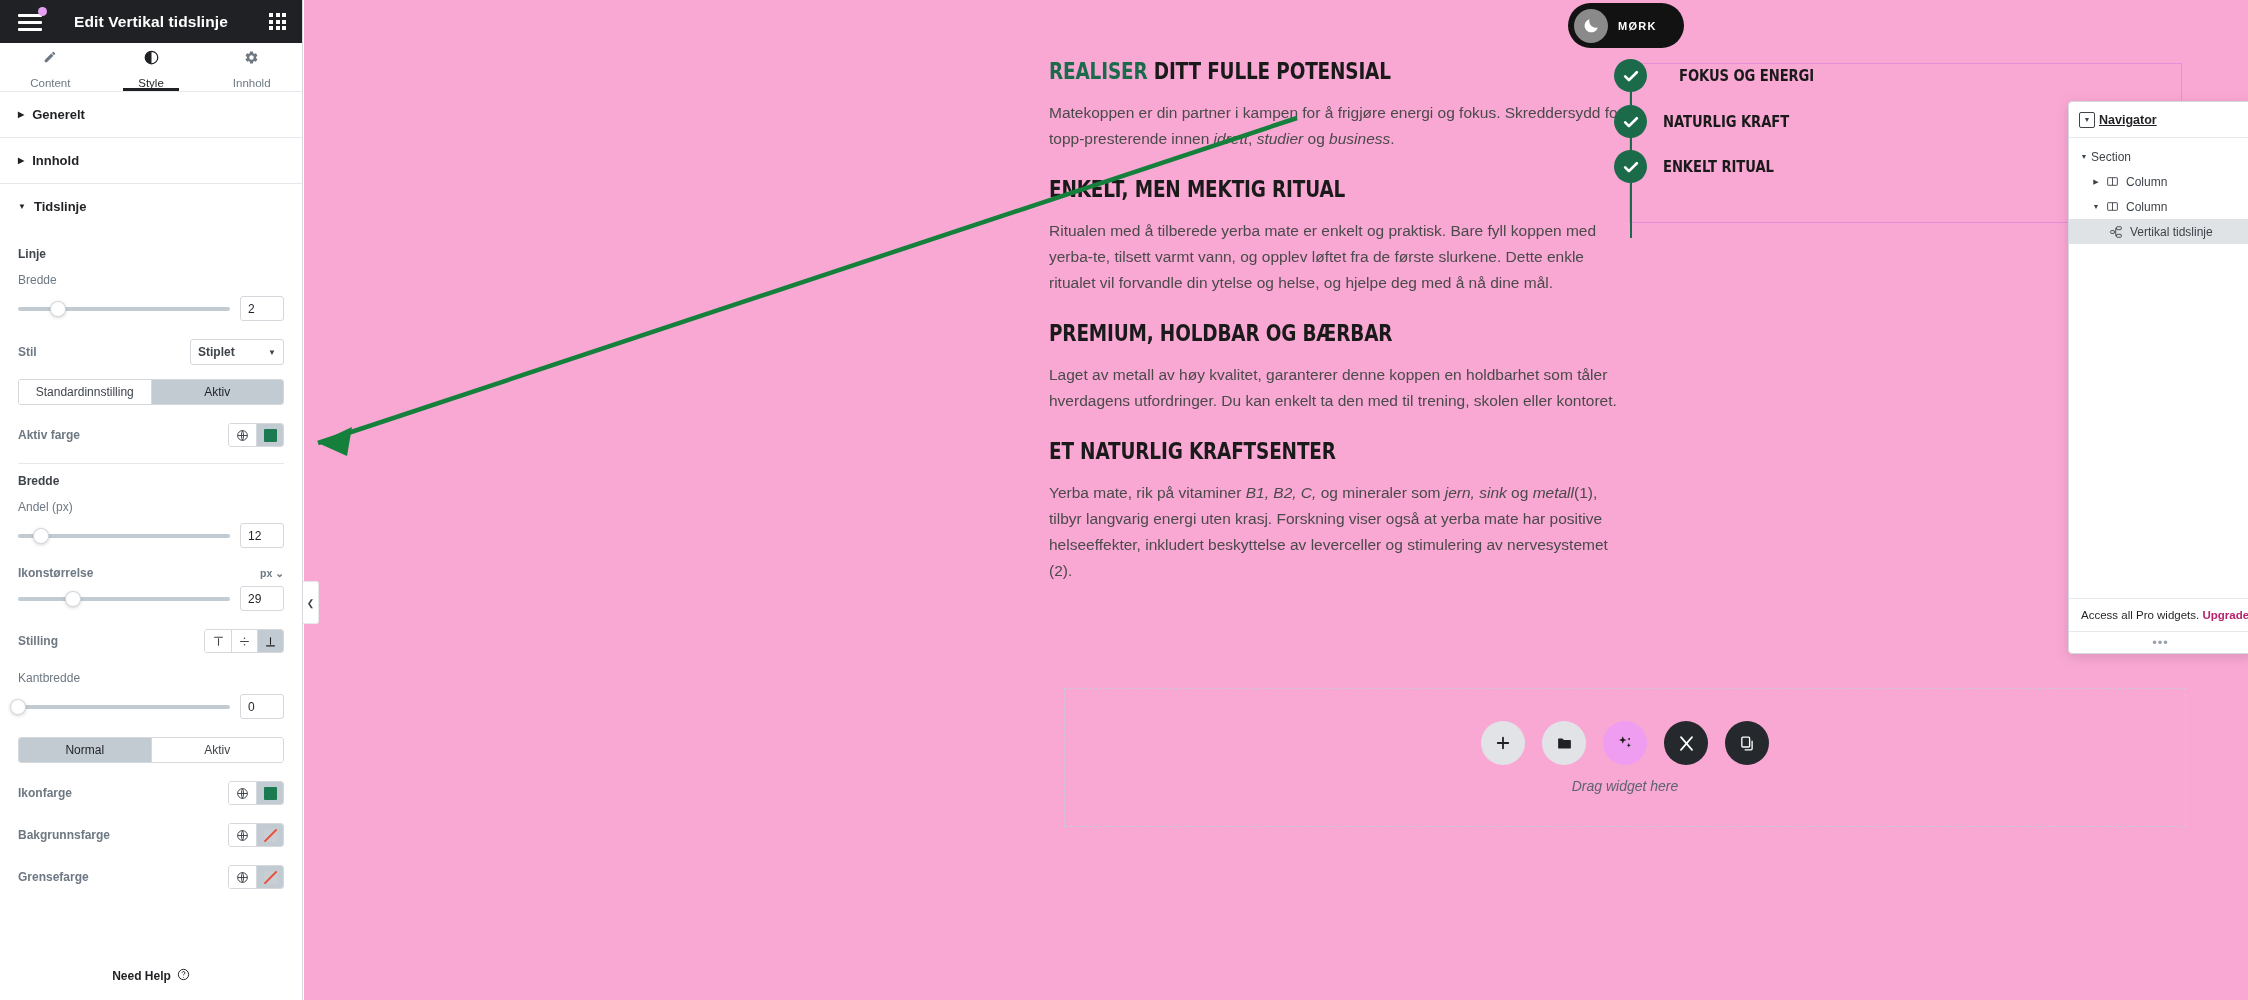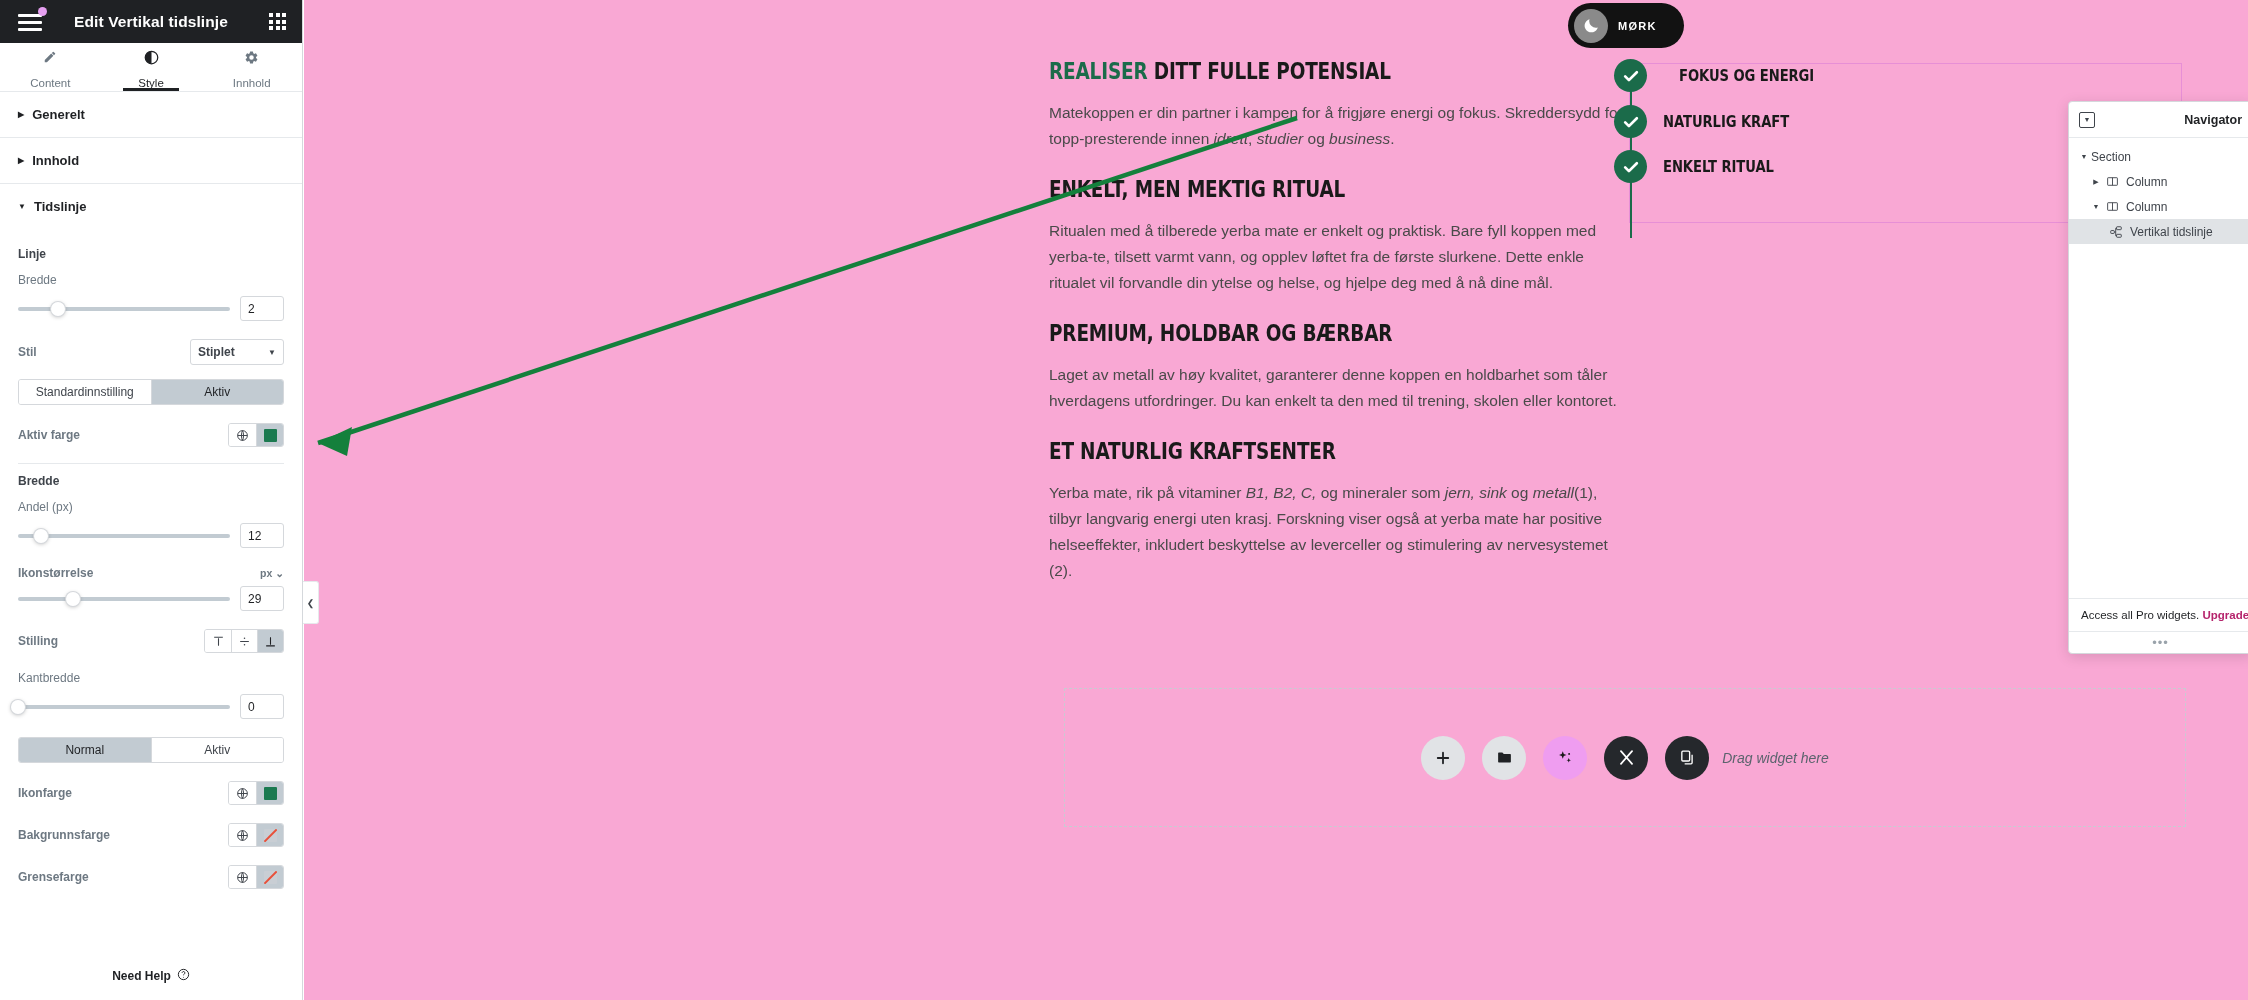--- a/index.html
+++ b/index.html
@@ -156,40 +156,40 @@
   #tl-inner { position: absolute; left: -16px; top: -10px; }
   .tl-line { position: absolute; left: 16px; top: 22px; width: 2px; height: 162px; background: #1b6b4a; }
   .tl-item { position: absolute; display: flex; align-items: center; gap: 16px; }
   .tl-dot { width: 33px; height: 33px; border-radius: 50%; background: #1b6b4a;
     display: flex; align-items: center; justify-content: center; flex-shrink: 0; }
   .tl-label { font-family: "DejaVu Sans", sans-serif; font-weight: bold; font-size: 15.5px;
     color: #1a1a1a; letter-spacing: -0.1px; transform: scaleX(0.85); transform-origin: left center; white-space: nowrap; }
 
   
   #dropzone { position: absolute; left: 760px; top: 688px; width: 1122px; height: 139px;
-    border: 1px dashed #c7ccd2; display: flex; flex-direction: row;
+    border: 1px dashed #c7ccd2; display: flex; flex-direction: column;
     align-items: center; justify-content: center; gap: 13px; }
   #dz-btns { display: flex; gap: 17px; }
   .dz-btn { width: 44px; height: 44px; border-radius: 50%; display: flex;
     align-items: center; justify-content: center; cursor: pointer; }
   .dz-btn.light { background: #e1e3e6; color: #1f2124; }
   .dz-btn.pink { background: #ef9df0; color: #1a1a1a; }
   .dz-btn.dark { background: #25282c; color: #fff; }
   #dz-text { font-size: 14px; font-style: italic; color: #5b636d; }
 
   
   #navigator { position: absolute; left: 2068px; top: 101px; width: 185px; background: #fff;
     border: 1px solid #d5d8dc; border-radius: 4px; box-shadow: 0 3px 14px rgba(0,0,0,.13); z-index: 40; }
   #nav-head { height: 36px; display: flex; align-items: center; padding: 0 10px;
     border-bottom: 1px solid #e6e9ec; position: relative; }
   #nav-min { width: 16px; height: 16px; border: 1.4px solid #3f444b; border-radius: 2px;
     display: flex; align-items: center; justify-content: center; cursor: pointer; }
   #nav-min span { font-size: 7px; color: #3f444b; line-height: 1; }
-  #nav-title { position: absolute; left: 30px; right: 10px; text-align: right;
-    font-size: 12.5px; font-weight: bold; color: #1f2124; }
+  #nav-title { position: absolute; left: 30px; right: 10px; text-align: left;
+    font-size: 12.5px; font-weight: bold; color: #1f2124; text-decoration: underline; }
   #nav-tree { padding: 6px 0 6px 0; min-height: 460px; }
   .nav-row { display: flex; align-items: center; height: 25px; font-size: 12px; color: #3f444b; cursor: pointer; }
   .nav-row.sel { background: #e0e3e6; }
   .nav-row .nc { width: 14px; font-size: 7px; text-align: center; color: #3f444b; flex-shrink: 0; }
   .nav-row .ni { width: 18px; display: flex; align-items: center; justify-content: center; flex-shrink: 0; }
   #nav-promo { border-top: 1px solid #e6e9ec; padding: 10px 12px; font-size: 11.5px; color: #1f2124; white-space: nowrap; }
   #nav-promo a { color: #b5246c; text-decoration: none; font-weight: bold; }
   #nav-dots { border-top: 1px solid #e6e9ec; height: 22px; display: flex; align-items: center;
     justify-content: center; color: #9aa3ab; font-size: 13px; letter-spacing: 1px; cursor: pointer; }
 

